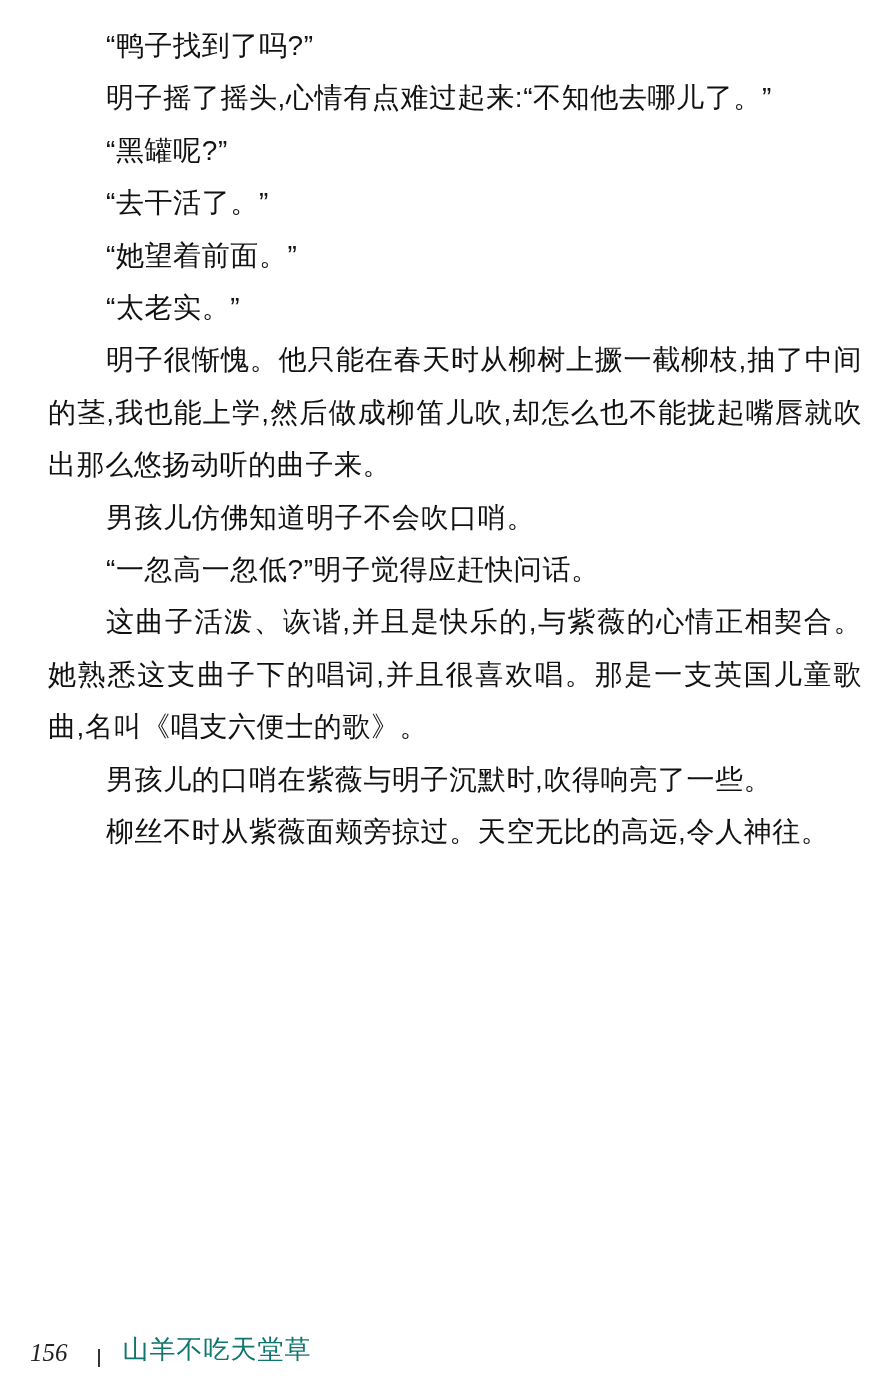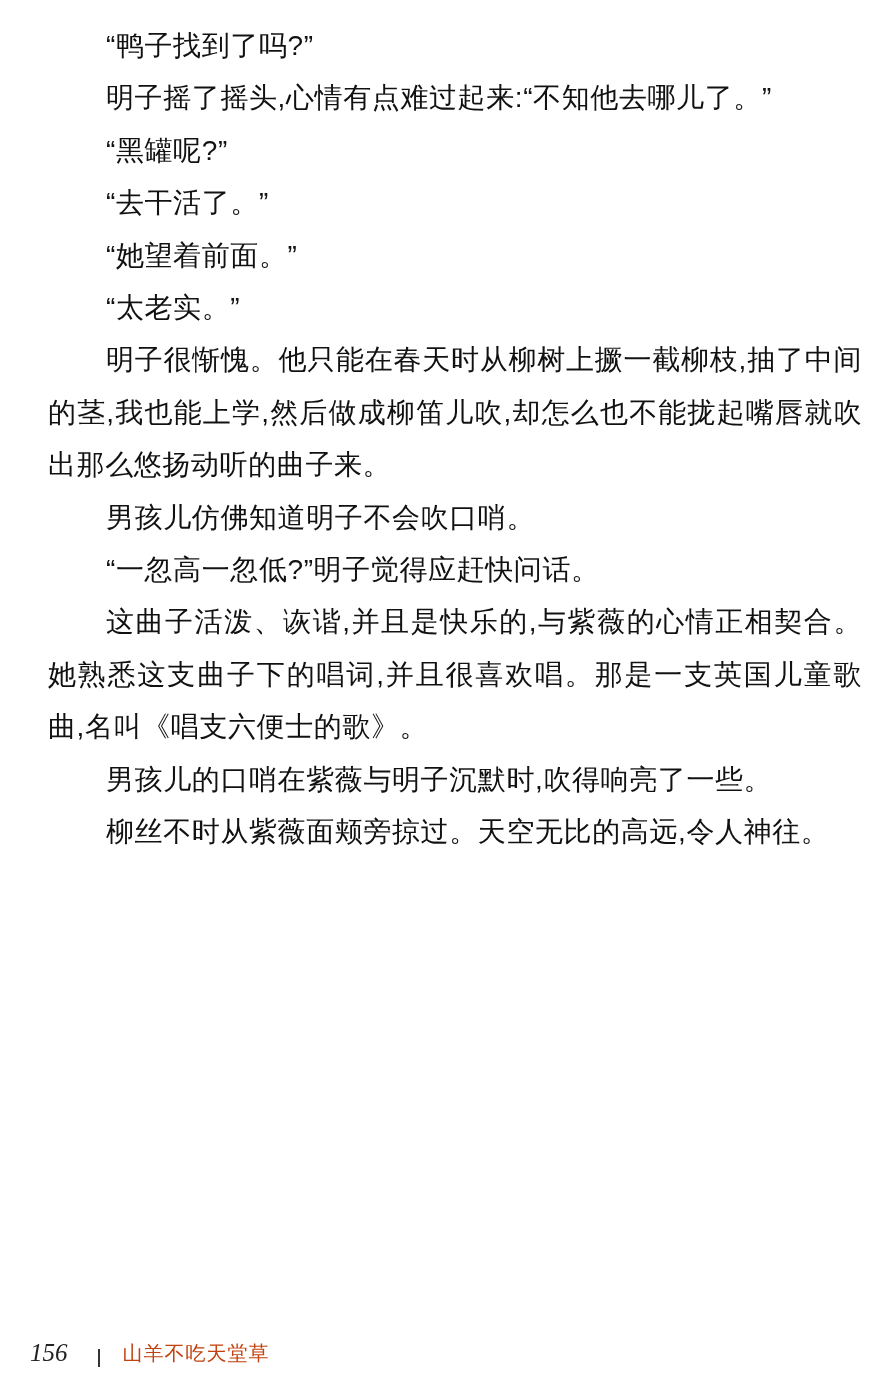--- a/index.html
+++ b/index.html
@@ -47,22 +47,22 @@
   }
   .footer-divider {
     display: inline-block;
     width: 2px;
     height: 18px;
     background: #333333;
     margin: 0 23px 0 30px;
   }
   .book-title {
     font-family: Liberation Sans, sans-serif;
-    font-size: 20px;
-    color: #c2410c;
+    font-size: 26px;
+    color: #0f766e;
     letter-spacing: 1px;
   }
 </style>
 </head>
 <body>
 
 <div class="page-body">
   <p class="para">“鸭子找到了吗?”</p>
   <p class="para">明子摇了摇头,心情有点难过起来:“不知他去哪儿了。”</p>
   <p class="para">“黑罐呢?”</p>

